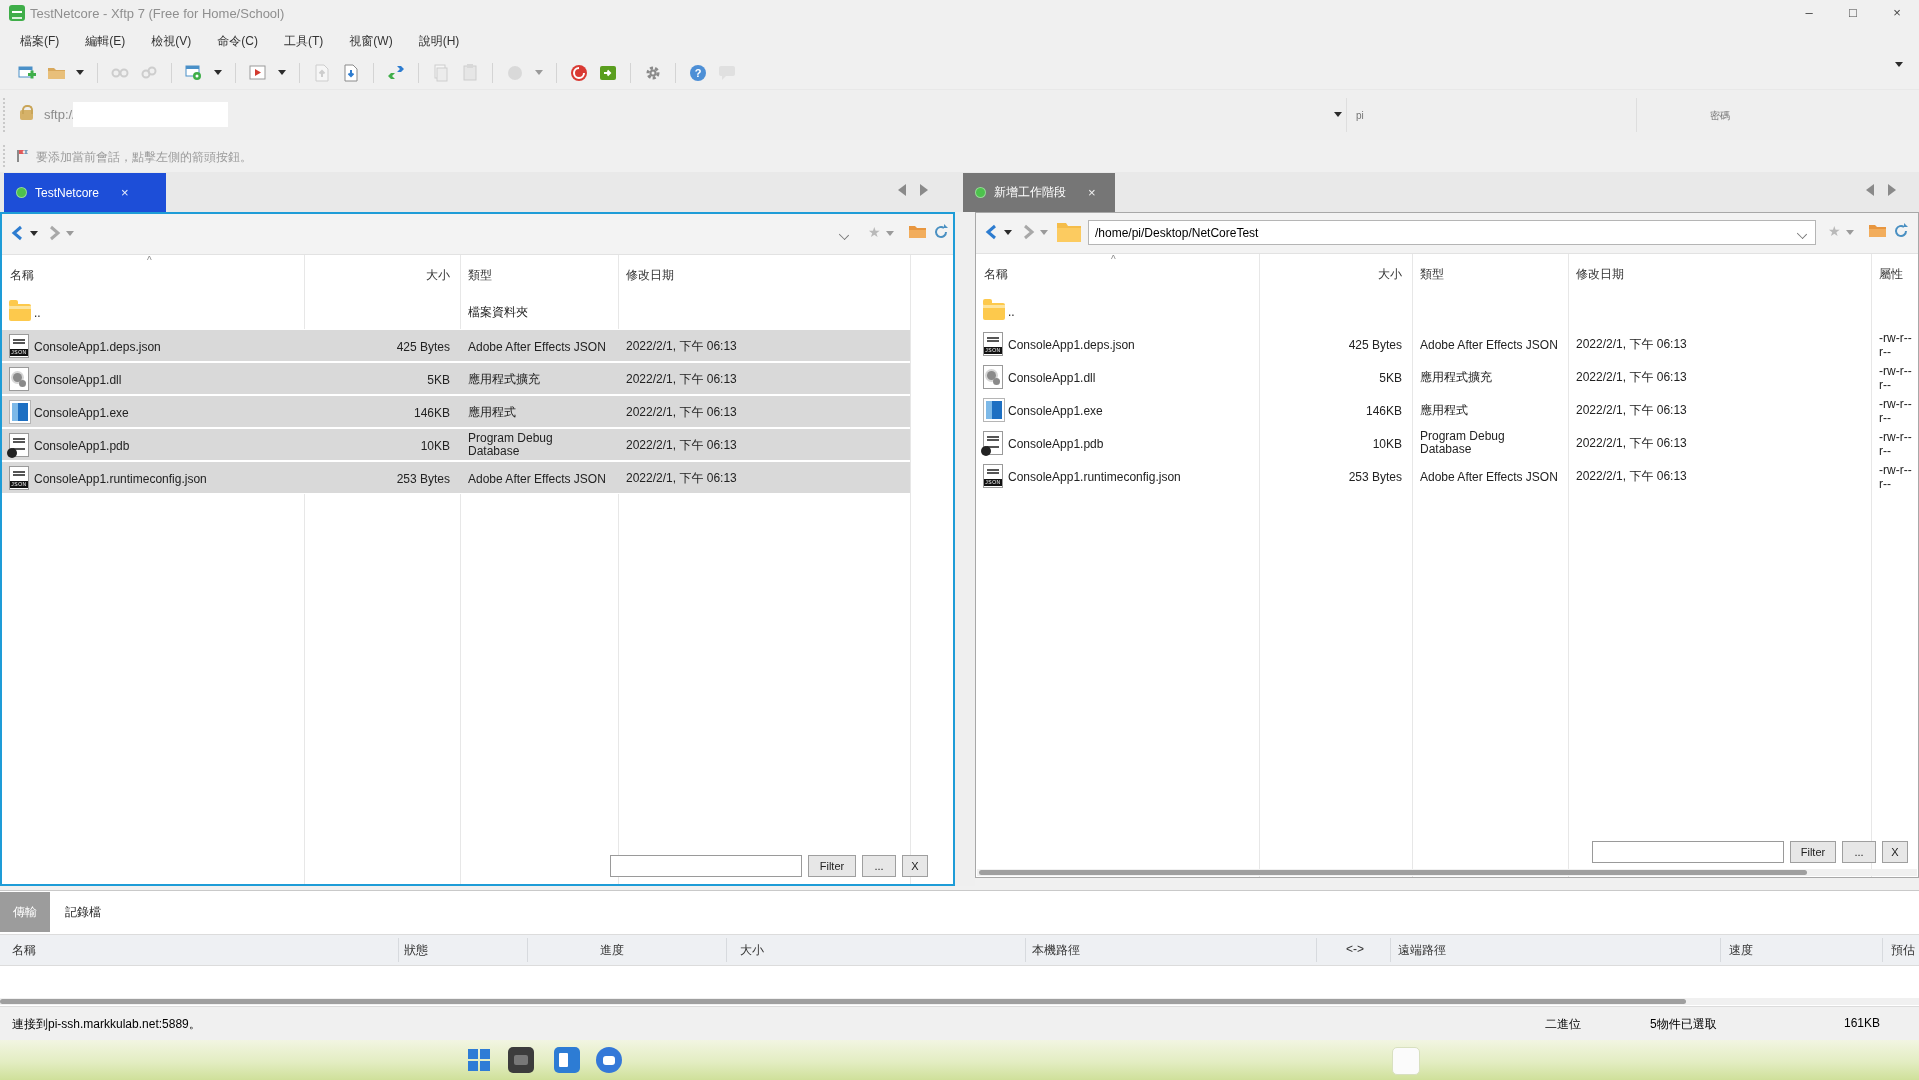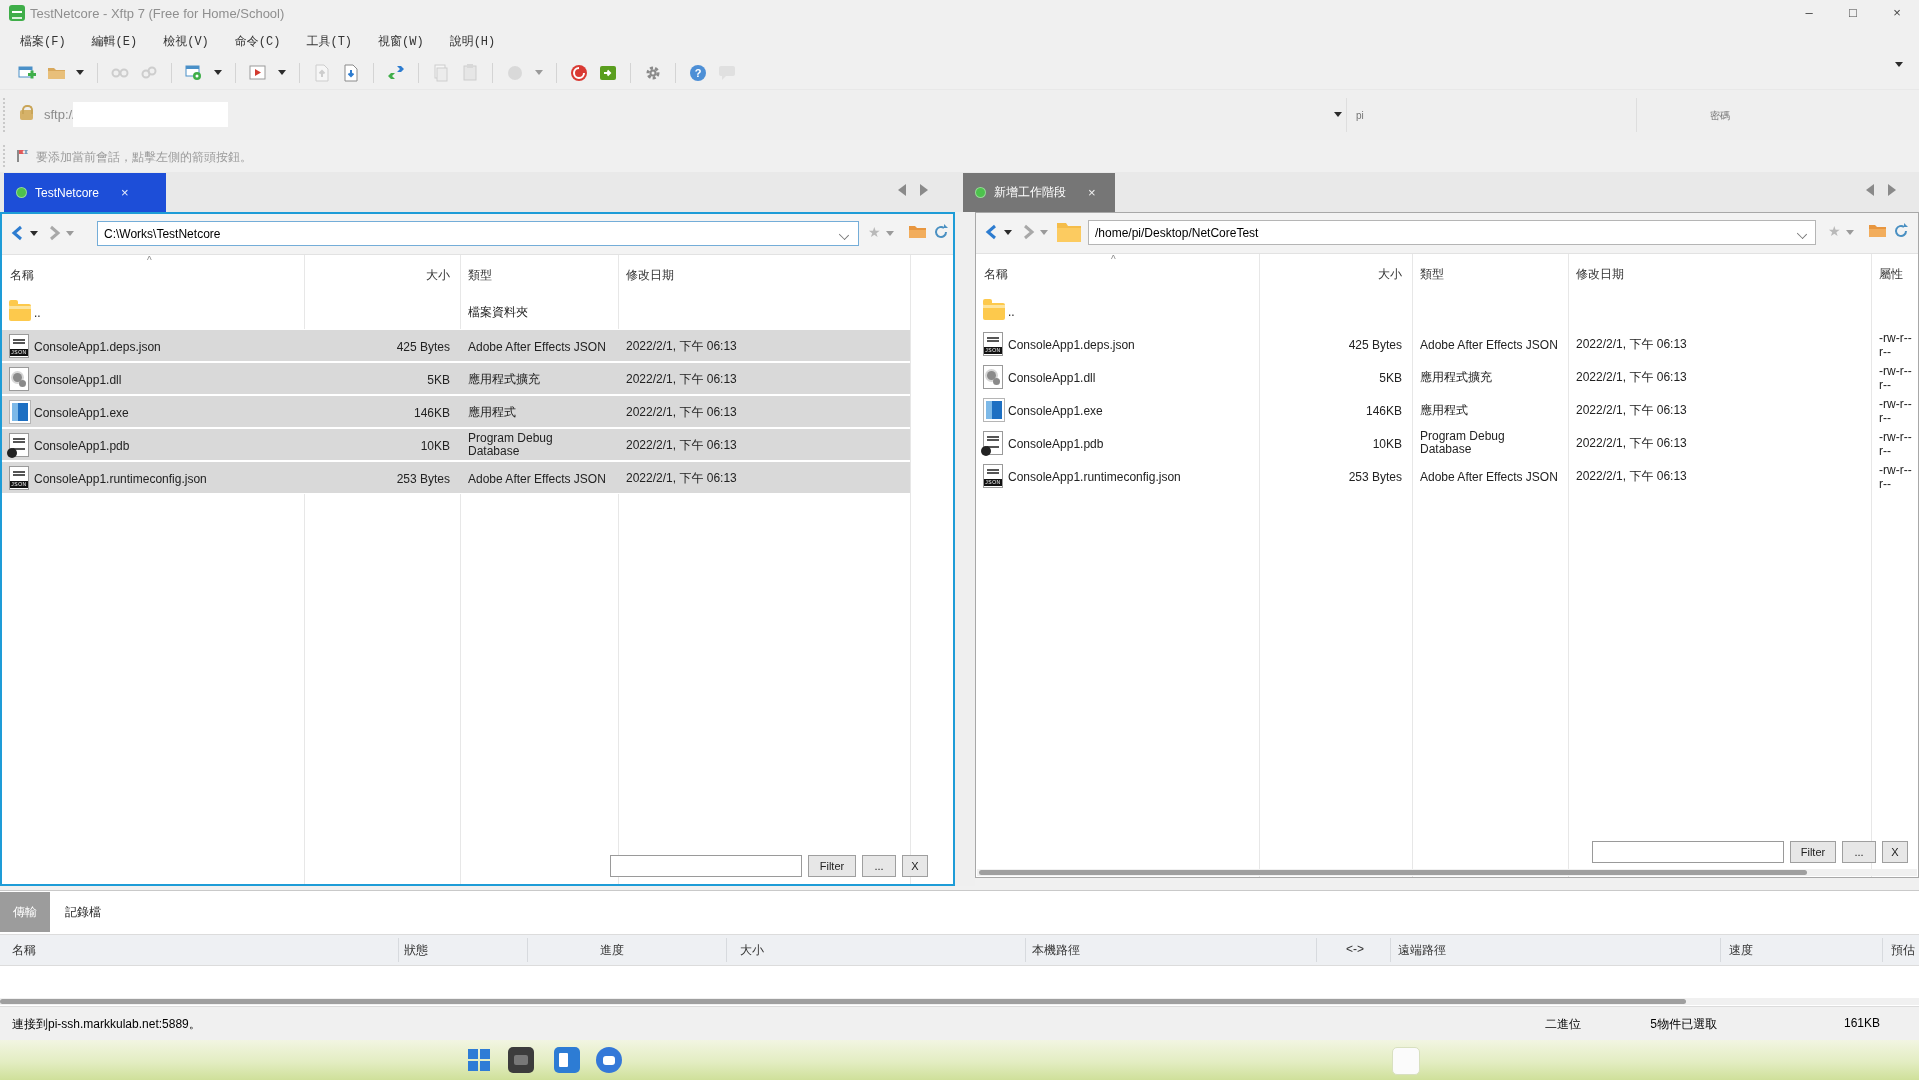--- a/index.html
+++ b/index.html
@@ -10,21 +10,21 @@
   .titlebar{top:0;height:27px;background:#f0f0f0;border-bottom:1px solid #e6e6e6;}
   .title-text{position:absolute;left:30px;top:6px;color:#8f8f8f;font-size:13px;}
   .appicon{position:absolute;left:9px;top:5px;width:16px;height:16px;border-radius:3px;
            background:#3fae49;}
   .appicon::after{content:"";position:absolute;left:3px;top:6px;width:10px;height:4px;
            border-top:2px solid #fff;border-bottom:2px solid #d9f2db;}
   .winbtn{position:absolute;top:0;width:44px;height:26px;text-align:center;line-height:26px;
           color:#444;font-size:13px;}
   
   .menubar{top:27px;height:29px;background:#f0f0f0;display:flex;align-items:center;
-           gap:26px;padding-left:20px;box-sizing:border-box;font-family:Liberation Mono, monospace;}
+           gap:26px;padding-left:20px;box-sizing:border-box;}
   .menu-item{color:#333;}
   
   .toolbar{top:56px;height:34px;background:#f0f0f0;display:flex;align-items:center;
            gap:7px;padding-left:16px;box-sizing:border-box;border-bottom:1px solid #e8e8e8;}
   .grip{position:absolute;left:3px;width:3px;border-left:2px dotted #c9c9c9;}
   .tb-sep{width:1px;height:20px;background:#d4d4d4;margin:0 4px;}
   .tbtn{width:22px;height:22px;display:flex;align-items:center;justify-content:center;}
   .caret{width:0;height:0;border-left:4px solid transparent;border-right:4px solid transparent;
          border-top:5px solid #2b2b2b;margin:0 2px;}
   .caret.dim{border-top-color:#9a9a9a;}
@@ -321,21 +321,20 @@
 <div class="pane pane-left">
   <div class="navrow">
     <svg class="nav-ic" style="left:6px;" width="20" height="20">
         <path d="M13 4L6 10l7 6" stroke="#2d7cd0" stroke-width="3" fill="none"></path>
       </svg>
     <div class="caret" style="position:absolute;left:26px;top:17px;"></div>
     <svg class="nav-ic" style="left:42px;" width="20" height="20">
         <path d="M7 4l7 6-7 6" stroke="#a8a8a8" stroke-width="3" fill="none"></path>
       </svg>
     <div class="caret dim" style="position:absolute;left:62px;top:17px;"></div>
-    <input class="pathbox pathbox-l" style="left: 95px; width: 762px;" value="C:\Works\TestNetcore">
     <div class="chev" style="left:838px;"></div>
     <span class="star" style="left:866px;">★</span>
     <div class="caret dim" style="position:absolute;left:882px;top:17px;"></div>
     <svg class="nav-ic" style="left:906px;" width="19" height="17">
         <path d="M1 3h6l2 2h9v10H1z" fill="#e8963f"></path>
         <path d="M1 7h17v8H1z" fill="#f2ad5c"></path>
       </svg>
     <svg class="nav-ic" style="left:930px;" width="18" height="18">
         <path d="M14 9a5 5 0 1 1-2-4" stroke="#4a90c2" stroke-width="2" fill="none"></path>
         <path d="M12 1v4h4z" fill="#4a90c2"></path>
@@ -551,21 +550,21 @@
     <div class="thline" style="left:1882px;"></div>
   </div>
   <div class="tscroll">
     <div class="hthumb" style="left:0;width:1686px;"></div>
   </div>
 </div>
 
 <div class="row statusbar">
   <span class="sb" style="left:12px;">連接到pi-ssh.markkulab.net:5889。</span>
   <span class="sb" style="left:1545px;">二進位</span>
-  <span class="sb" style="left:1650px;font-family:Liberation Mono, monospace;">5物件已選取</span>
+  <span class="sb" style="left:1650px;">5物件已選取</span>
   <span class="sb" style="left:1844px;">161KB</span>
 </div>
 
 <div class="row desktop">
   <div class="tkicon" style="left:466px;">
     <div class="winlogo">
         <span></span>
         <span></span>
         <span></span>
         <span></span>

